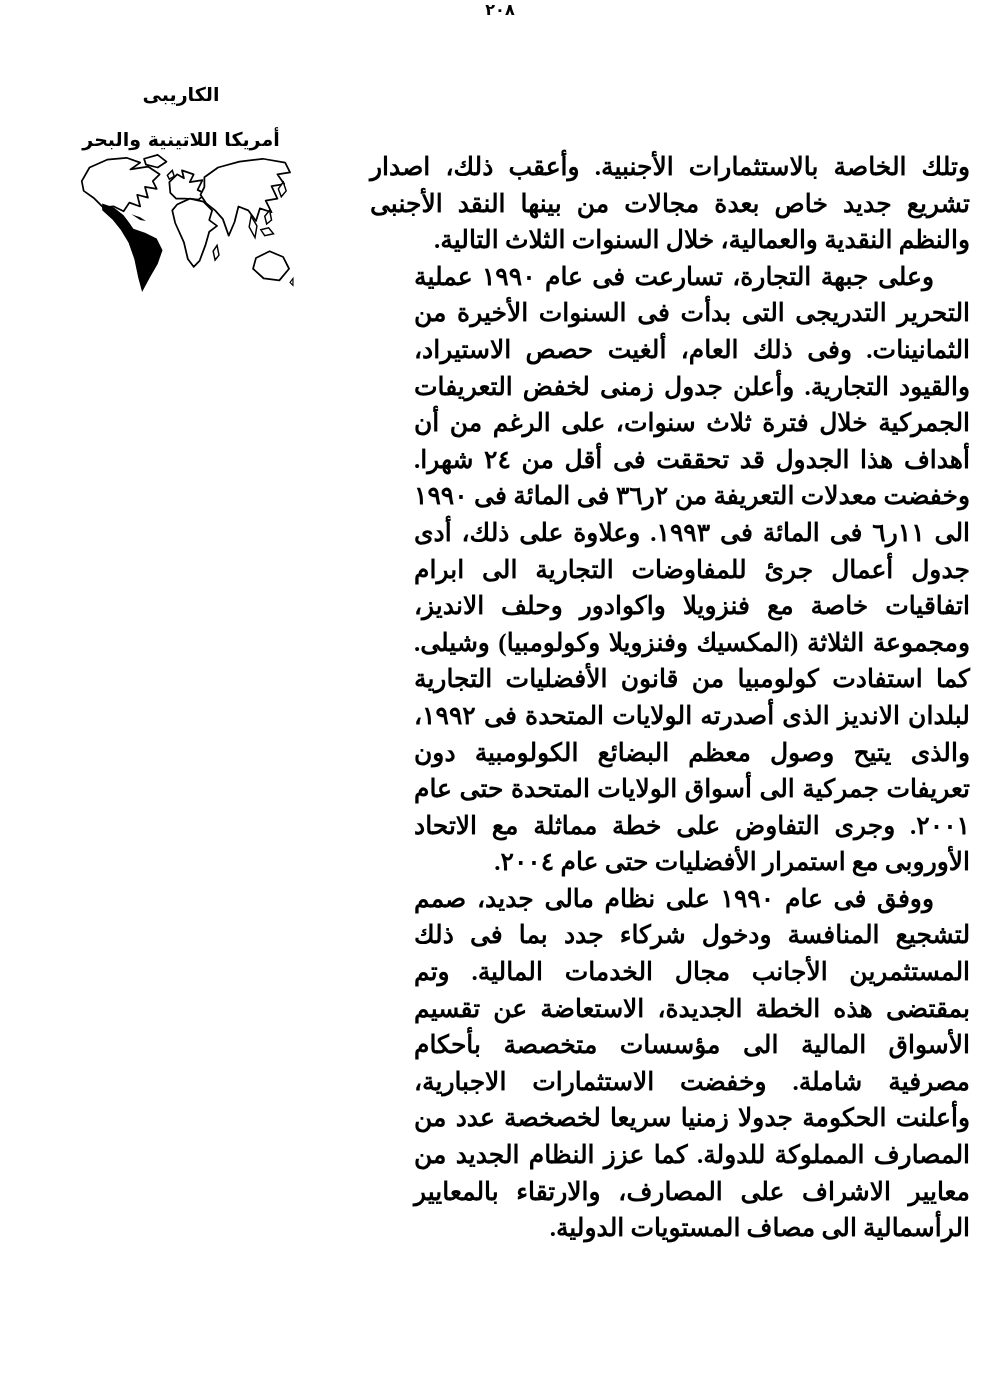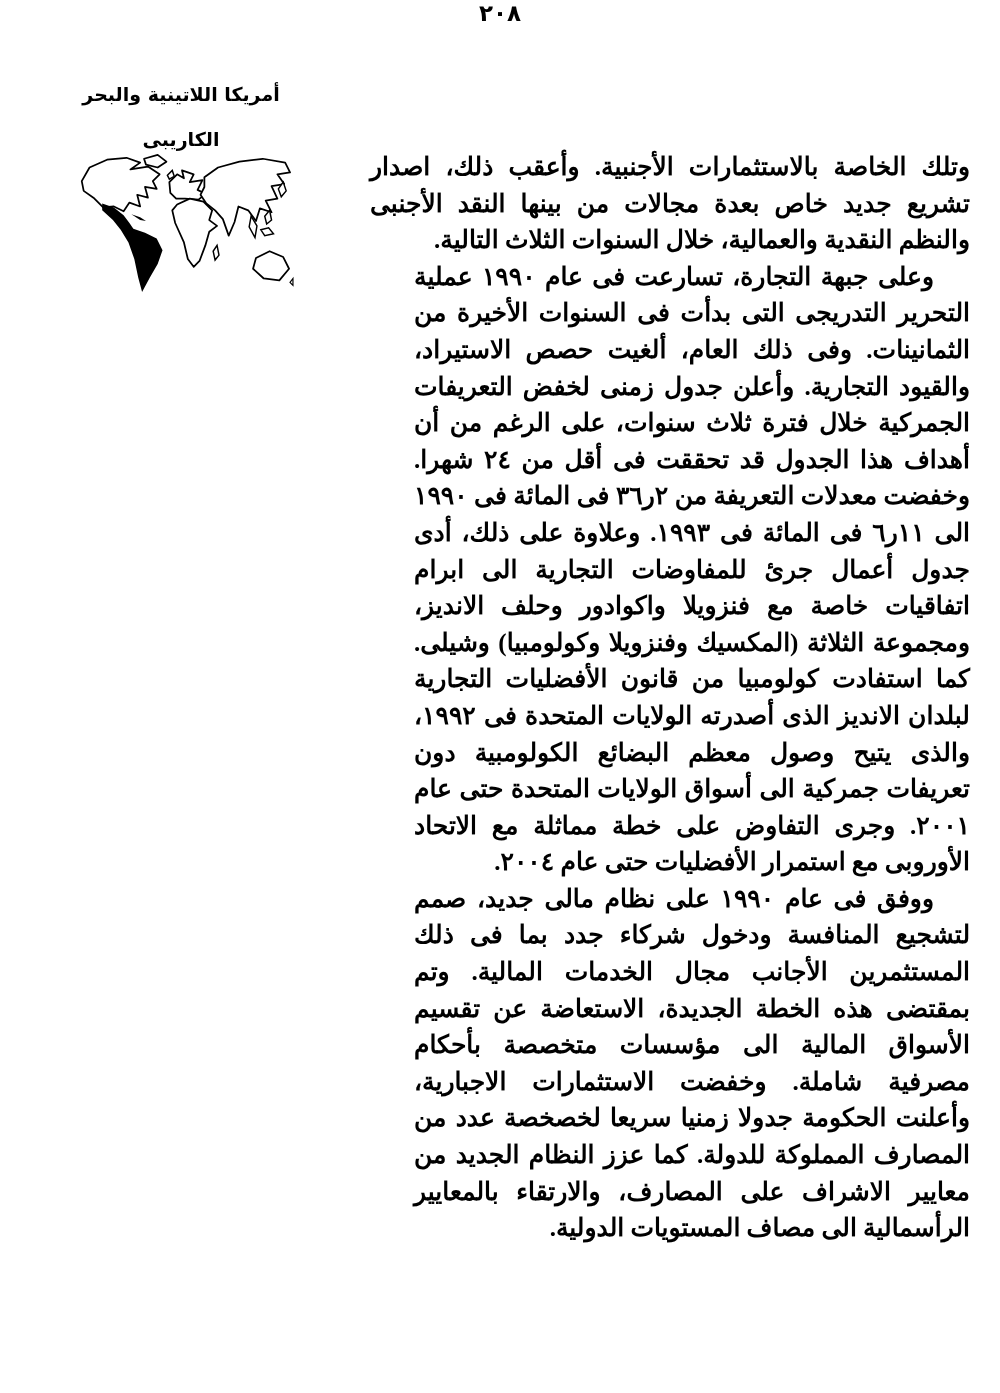--- a/index.html
+++ b/index.html
@@ -8,21 +8,21 @@
     width:1000px;height:1393px;
     margin:0 auto;
     background:#ffffff;
     color:#000;
     font-family:"DejaVu Sans", sans-serif;
     overflow:hidden;
   }
   .page-number{
     position:absolute;top:0;left:0;right:0;
     text-align:center;
-    font-size:23px;font-weight:bold;
+    font-size:16px;font-weight:bold;
     direction:rtl;
   }
   .sidebar{
     position:absolute;top:72px;left:52px;width:258px;
     text-align:center;
     direction:rtl;
   }
   .region-label{
     font-size:19px;font-weight:bold;line-height:45px;
     white-space:nowrap;
@@ -43,22 +43,22 @@
   .main-text p.indent{text-indent:36px;margin-left:44px;}
 </style>
 </head>
 <body>
 
 <div class="page">
 
   <div class="page-number">٢٠٨</div>
 
   <div class="sidebar">
+    <div class="region-label">الكاريبى</div>
     <div class="region-label">أمريكا اللاتينية والبحر</div>
-    <div class="region-label">الكاريبى</div>
   </div>
 
   <div class="map-wrap">
     <svg viewBox="0 0 230 150" xmlns="http://www.w3.org/2000/svg">
 
       <path d="M76,9 L90,5 L99,12 L90,18 L78,15 Z" fill="#ffffff" stroke="#000000" stroke-width="1.8" stroke-linejoin="round"></path>
 
       <path d="M12,32 L20,18 L38,10 L58,8 L72,13 L62,20 L80,17 L92,25 L85,32 L89,40 L77,38 L80,49 L69,46 L72,58 L61,54 L55,63 L45,58 L34,59 L24,49 L14,42 Z" fill="#ffffff" stroke="#000000" stroke-width="1.8" stroke-linejoin="round"></path>
 
       <path d="M33,55 L45,59 L55,67 L61,75 L65,81 L77,85 L89,91 L95,103 L90,117 L82,131 L74,146 L70,131 L66,112 L60,95 L52,82 L44,72 L33,62 Z" fill="#000000"></path>

